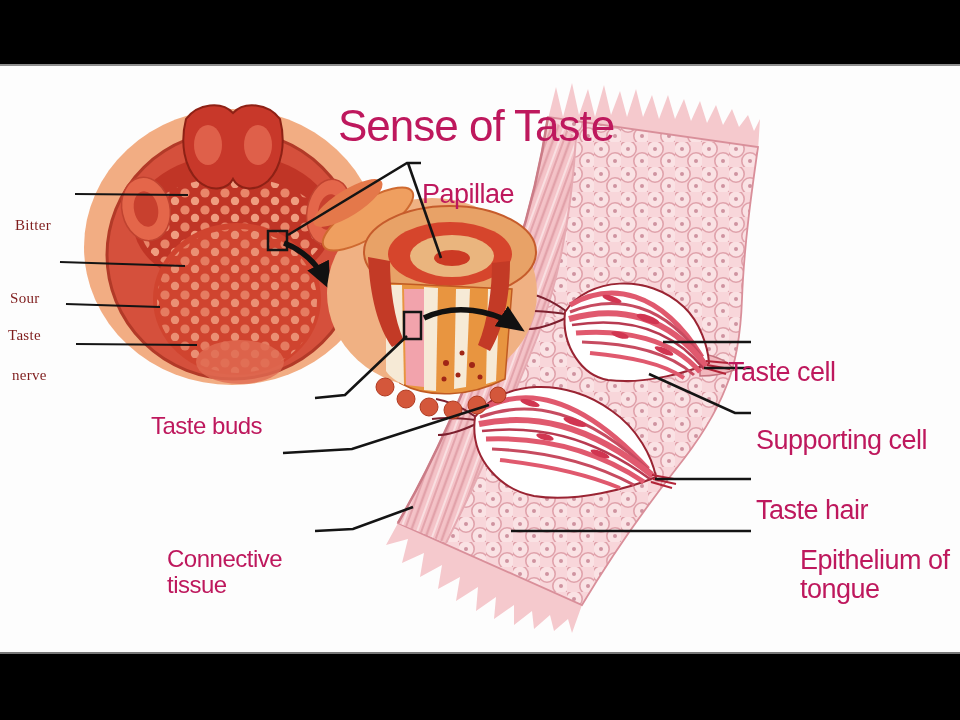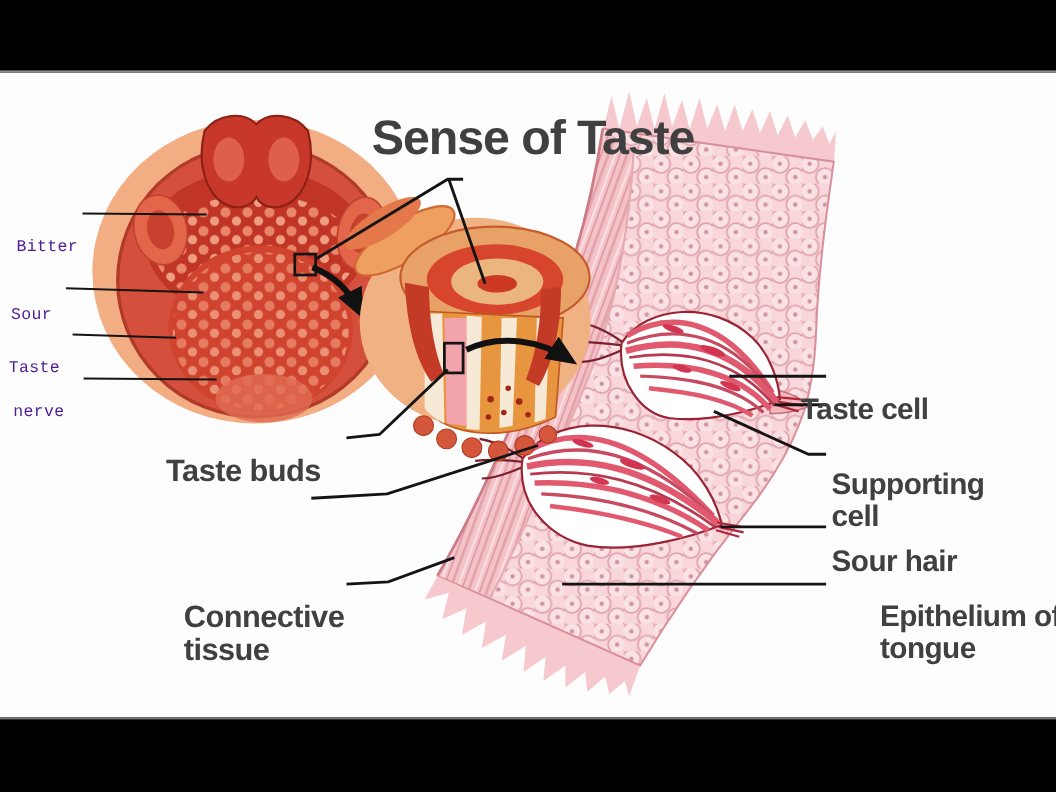--- a/index.html
+++ b/index.html
@@ -4,26 +4,26 @@
 <style>
   html,body{margin:0;padding:0;background:#000;}
   .stage{position:relative;width:960px;height:720px;overflow:hidden;background:#fdfdfd;
          font-family:"Liberation Sans",sans-serif;}
   .bar{position:absolute;left:0;width:960px;background:#000;}
   .bar.top{top:0;height:64px;border-bottom:2px solid #8f8f8f;}
   .bar.bottom{bottom:0;height:66px;border-top:2px solid #777;}
   .canvas{position:absolute;left:0;top:66px;width:960px;height:586px;background:#fdfdfd;
           border-right:2px solid #ececec;}
   svg.art{position:absolute;left:0;top:0;}
-  .lbl{position:absolute;color:#404040;font-weight:bold;line-height:1.08;letter-spacing:-0.5px;
+  .lbl{position:absolute;color:#be185d;font-weight:normal;line-height:1.08;letter-spacing:-0.5px;
        white-space:pre-line;}
   .lbl-title{font-size:44px;letter-spacing:-1px;white-space:nowrap;}
   .lbl-lg{font-size:27px;}
-  .lbl-md{font-size:28px;}
-  .lbl-sm{font-family:Liberation Mono, monospace;font-weight:normal;font-size:15px;color:#4c1d95;
+  .lbl-md{font-size:24px;}
+  .lbl-sm{font-family:Liberation Serif, serif;font-weight:normal;font-size:15px;color:#7f1d1d;
           letter-spacing:0.3px;}
 </style>
 </head>
 <body>
 
 <div class="stage">
   <div class="canvas">
 
     <svg class="art" width="960" height="720" viewBox="0 66 960 720" style="top:-66px;height:786px" xmlns="http://www.w3.org/2000/svg">
       <defs>
@@ -199,30 +199,31 @@
         <polyline points="663,375 751,375" stroke-width="2.6"></polyline>
         <polyline points="704,401 751,401" stroke-width="2.6"></polyline>
         <polyline points="649,407 735,446 751,446" stroke-width="2.6"></polyline>
         <polyline points="655,512 751,512" stroke-width="2.6"></polyline>
         <polyline points="511,564 751,564" stroke-width="2.6"></polyline>
       </g>
     </svg>
 
     <div class="lbl lbl-title" style="left:338px;top:36px">Sense of Taste</div>
 
+    <div class="lbl lbl-lg" style="left:422px;top:114px">Papillae</div>
 
     <div class="lbl lbl-sm" style="left:15px;top:151px">Bitter</div>
-    <div class="lbl lbl-sm" style="left:10px;top:213px">Sour</div>
+    <div class="lbl lbl-sm" style="left:10px;top:224px">Sour</div>
     <div class="lbl lbl-sm" style="left:8px;top:261px">Taste</div>
     <div class="lbl lbl-sm" style="left:12px;top:301px">nerve</div>
 
     <div class="lbl lbl-md" style="left:151px;top:347px">Taste buds</div>
     <div class="lbl lbl-md" style="left:167px;top:480px;width:175px">Connective tissue</div>
 
     <div class="lbl lbl-lg" style="left:728px;top:292px">Taste cell</div>
     <div class="lbl lbl-lg" style="left:756px;top:360px;width:175px">Supporting cell</div>
-    <div class="lbl lbl-lg" style="left:756px;top:430px">Sour hair</div>
+    <div class="lbl lbl-lg" style="left:756px;top:430px">Taste hair</div>
     <div class="lbl lbl-lg" style="left:800px;top:480px;width:185px">Epithelium of tongue</div>
   </div>
 
   <div class="bar top"></div>
   <div class="bar bottom"></div>
 </div>
 
 </body></html>

